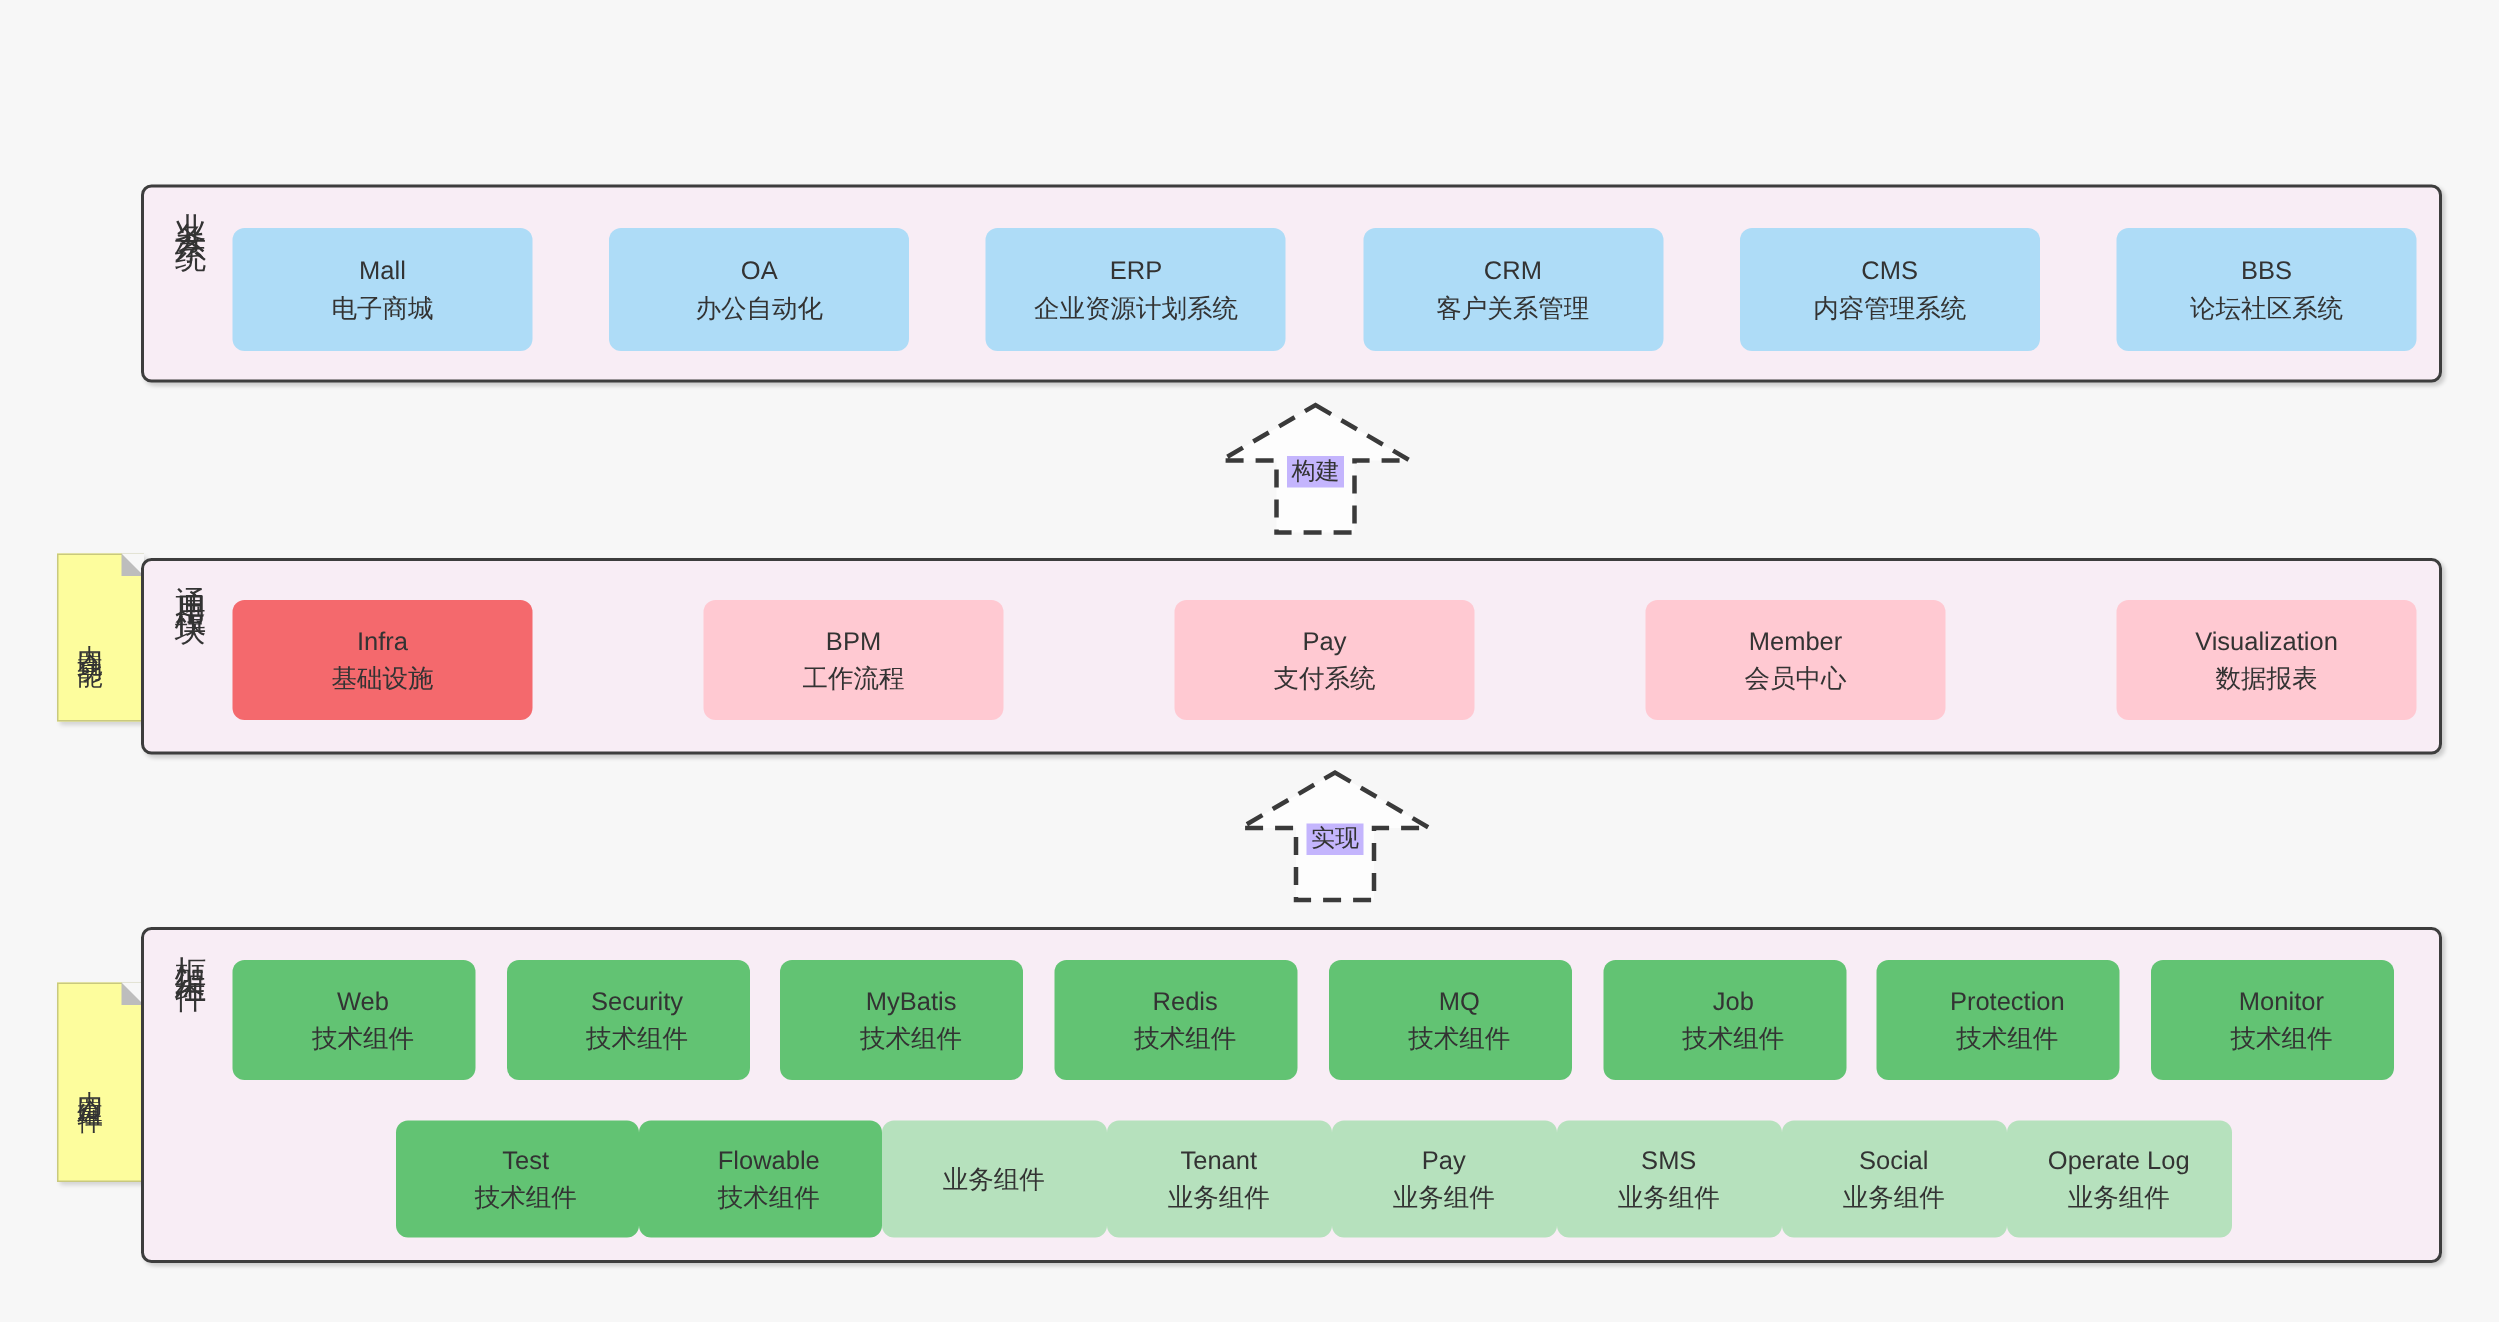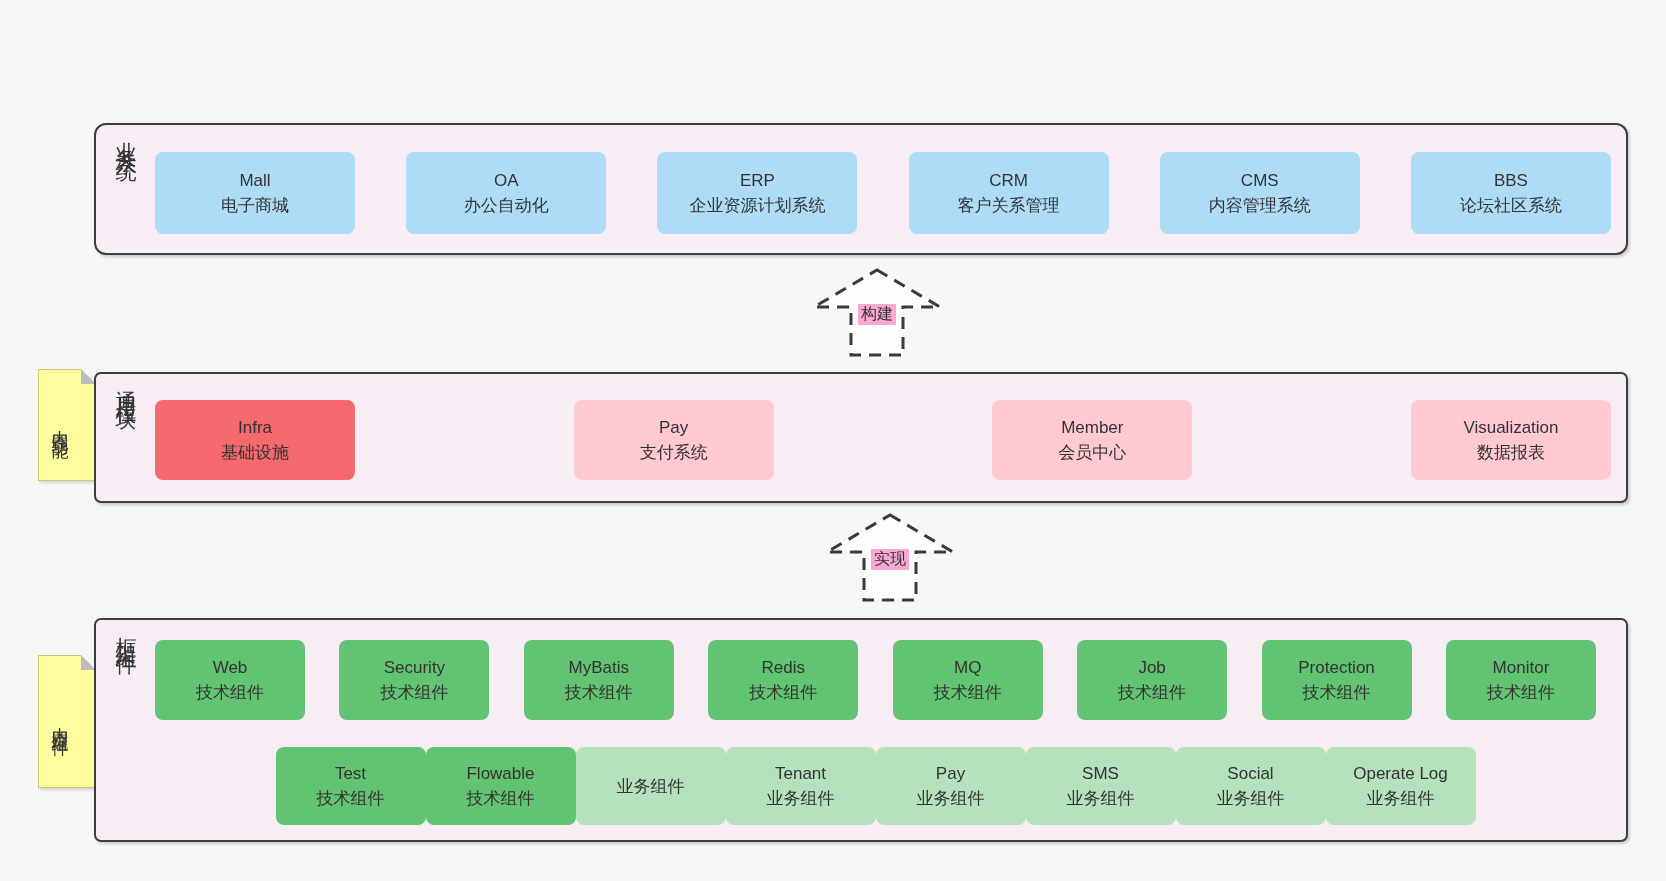--- a/index.html
+++ b/index.html
@@ -17,21 +17,21 @@
   .band{
     position:absolute;
     left:94px;width:1534px;
     background:#f8edf5;
     border:2px solid #3d3d3d;
     border-radius:7px;
     box-sizing:border-box;
     box-shadow:2px 2px 3px rgba(0,0,0,0.18);
     z-index:2;
   }
-  .band-1{top:123px;height:132px;border-radius:12px;}
+  .band-1{top:123px;height:132px;}
   .band-2{top:372px;height:131px;}
   .band-3{top:618px;height:224px;}
 
   .band-label{
     position:absolute;
     left:16px;top:0;bottom:0;
     display:flex;align-items:center;
     writing-mode:vertical-rl;
     font-size:21px;
     letter-spacing:6px;
@@ -58,21 +58,21 @@
     text-align:center;
     line-height:25px;
     font-size:17px;
   }
   .band-1 .box,.band-2 .box{width:200px;}
   .band-3 .box{width:150px;}
   .box .box-title{max-width:118px;}
   .box.blue{background:#aedcf7;}
   .box.red{background:#f4696d;}
   .box.pink{background:#ffc9d2;}
-  .box.green{background:#62c373;}
+  .box.green{background:#62c373;padding-left:12px;}
   .box.green-light{background:#b6e1bd;}
 
   
   .note{
     position:absolute;
     left:38px;width:58px;
     background:#fdfd9d;
     border:1px solid #c9c97e;
     box-sizing:border-box;
     box-shadow:2px 2px 3px rgba(0,0,0,0.15);
@@ -97,21 +97,21 @@
 
   
   .arrow{position:absolute;width:140px;height:92px;z-index:2;}
   .arrow-1{left:807px;top:266px;}
   .arrow-2{left:820px;top:511px;}
   .arrow svg{display:block;}
   .arrow-label{
     position:absolute;
     left:50%;top:38px;
     transform:translateX(-50%);
-    background:#f9a8d4;
+    background:#c4b5fd;
     padding:0 3px;
     font-size:16px;
     color:#333;
     white-space:nowrap;
   }
 </style>
 </head>
 <body>
 
 <div class="canvas">
@@ -161,20 +161,24 @@
   </div>
 
   <section class="band band-2">
     <div class="band-label">通用模块</div>
     <div class="box-row row-0">
         <div class="box red">
           <div class="box-title">Infra</div>
           <div class="box-subtitle">基础设施</div>
         </div>
         <div class="box pink">
+          <div class="box-title">BPM</div>
+          <div class="box-subtitle">工作流程</div>
+        </div>
+        <div class="box pink">
           <div class="box-title">Pay</div>
           <div class="box-subtitle">支付系统</div>
         </div>
         <div class="box pink">
           <div class="box-title">Member</div>
           <div class="box-subtitle">会员中心</div>
         </div>
         <div class="box pink">
           <div class="box-title">Visualization</div>
           <div class="box-subtitle">数据报表</div>

